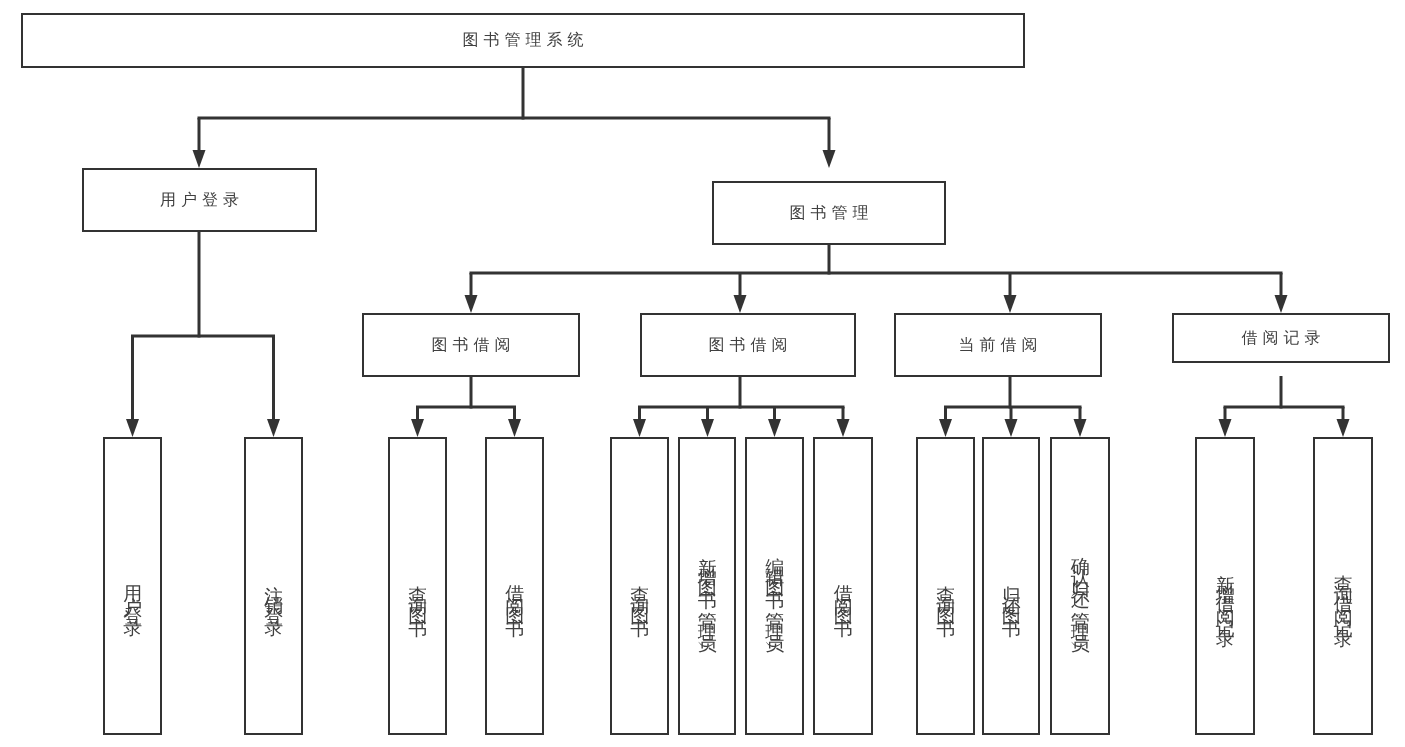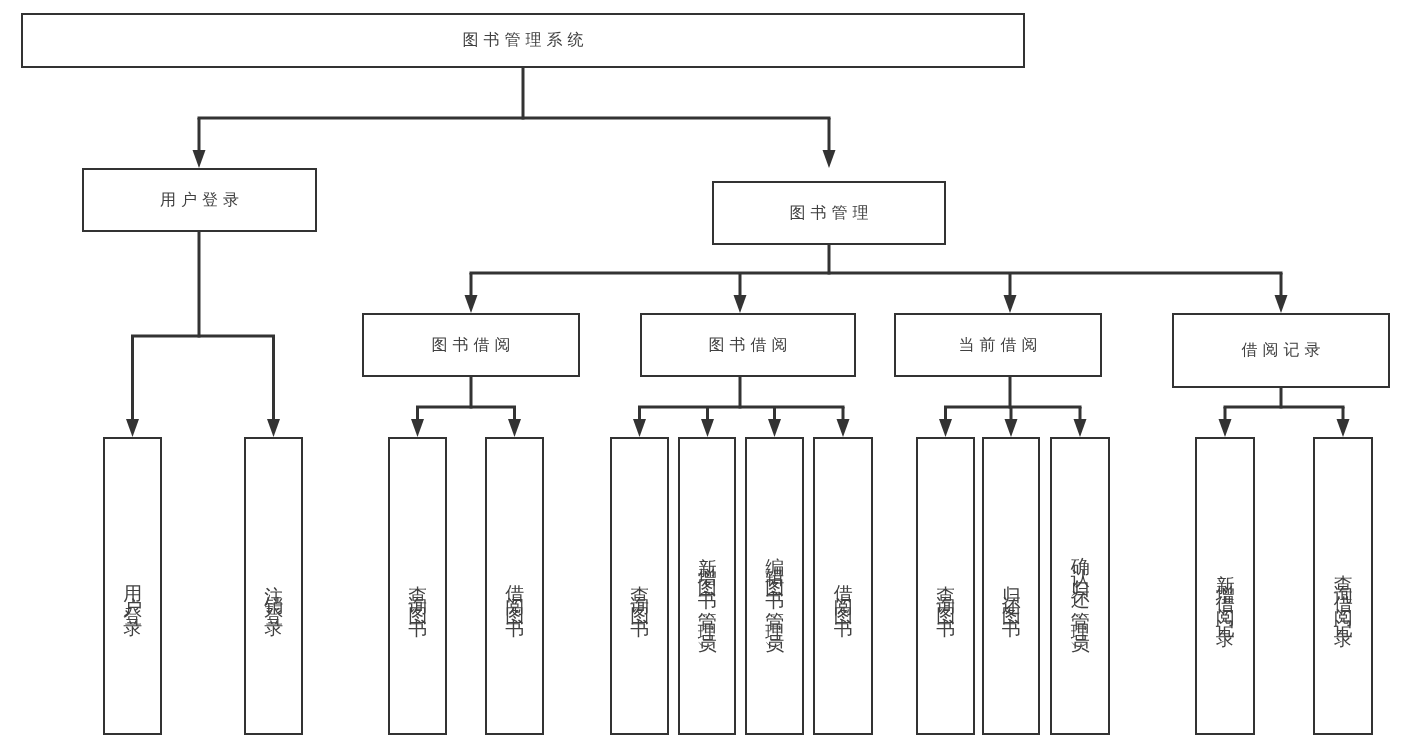--- a/index.html
+++ b/index.html
@@ -109,21 +109,21 @@
 
   <div class="box h" style="left:362px;top:313px;width:218px;height:64px">
     <span>图书借阅</span>
   </div>
   <div class="box h" style="left:640px;top:313px;width:216px;height:64px">
     <span>图书借阅</span>
   </div>
   <div class="box h" style="left:894px;top:313px;width:208px;height:64px">
     <span>当前借阅</span>
   </div>
-  <div class="box h" style="left:1172px;top:313px;width:218px;height:75px">
+  <div class="box h" style="left:1172px;top:313px;width:218px;height:50px">
     <span>借阅记录</span>
   </div>
 
   <div class="box v" style="left:103px;top:437px;width:59px;height:298px">
     <span class="vtext">用户登录</span>
   </div>
   <div class="box v" style="left:244px;top:437px;width:59px;height:298px">
     <span class="vtext">注销登录</span>
   </div>
   <div class="box v" style="left:388px;top:437px;width:59px;height:298px">

